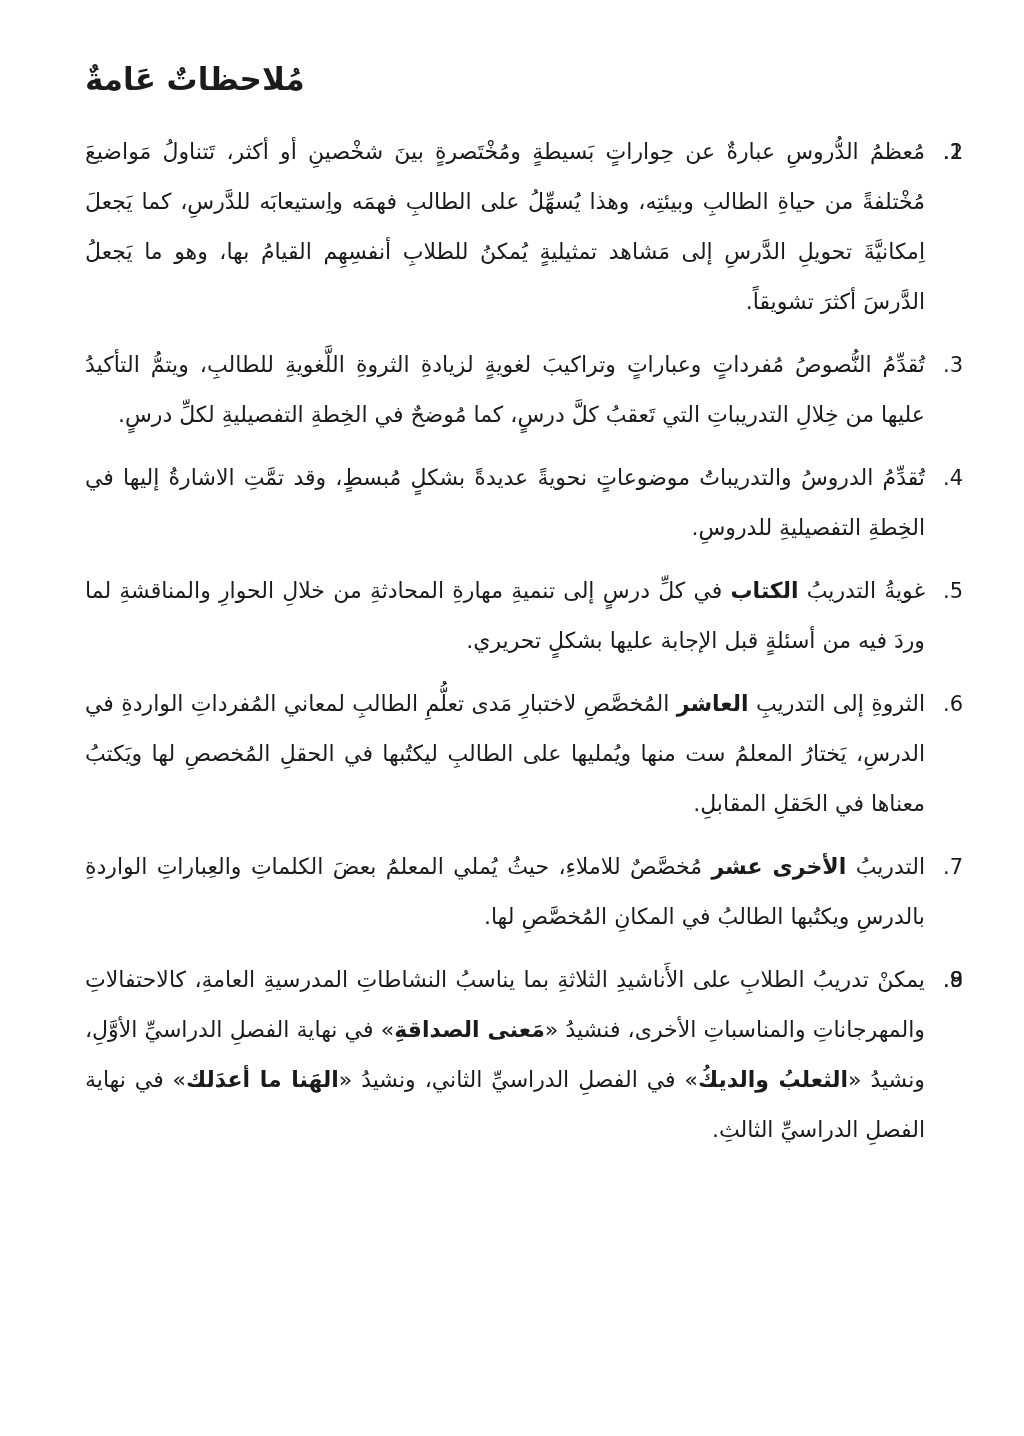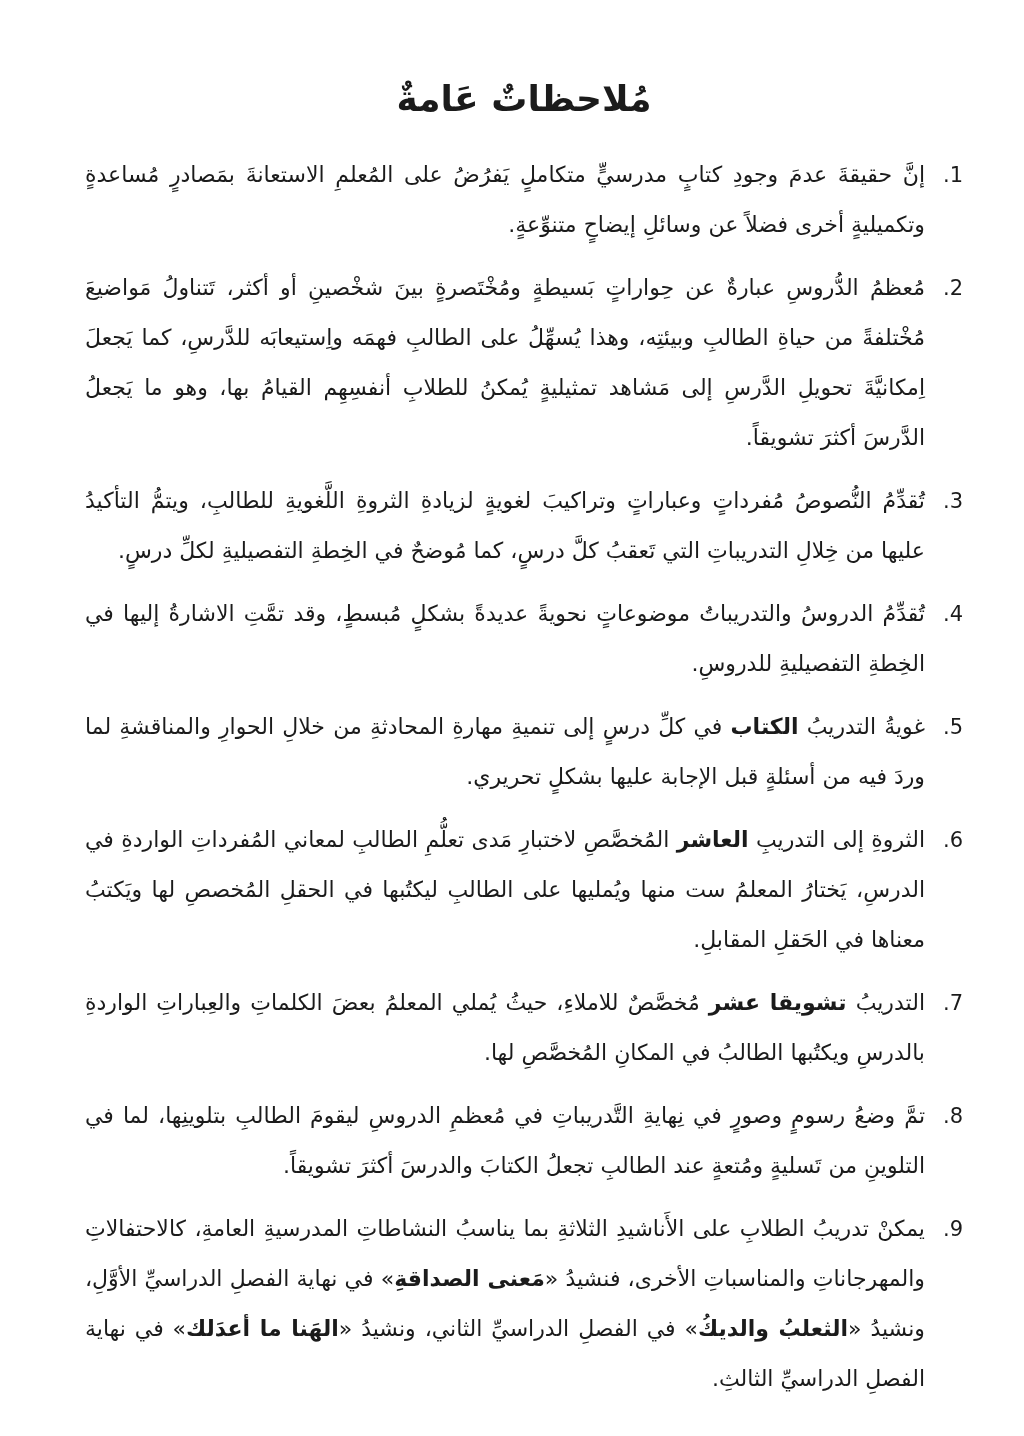--- a/index.html
+++ b/index.html
@@ -16,23 +16,23 @@
   }
   .page {
     box-sizing: border-box;
     width: 1024px;
     height: 1436px;
     padding: 58px 61px 0 85px;
     direction: rtl;
     background: #ffffff;
   }
   .doc-title {
-    margin: 16px 0 26px 0;
-    text-align: center;
-    font-size: 36px;
+    margin: 0 0 26px 0;
+    text-align: left;
+    font-size: 31px;
     font-weight: 700;
     line-height: 1.4;
     letter-spacing: 0;
   }
   .notes-list {
     direction: rtl;
   }
   .note {
     position: relative;
     padding-right: 38px;
@@ -57,23 +57,23 @@
   .b {
     font-weight: 700;
   }
 </style>
 </head>
 <body>
 
 <div class="page">
   <h1 class="doc-title">مُلاحظاتٌ عَامةٌ</h1>
   <div class="notes-list">
-      <div class="note"><span class="num">1.</span><span class="txt"><span>إنَّ حقيقةَ عدمَ وجودِ كتابٍ مدرسيٍّ متكاملٍ يَفرُضُ على المُعلمِ الاستعانةَ بمَصادرٍ مُساعدةٍ وتكميليةٍ أخرى فضلاً عن وسائلِ إيضاحٍ متنوِّعةٍ.</span></span></div>
+      <div class="note"><span class="num">1.</span></div>
       <div class="note"><span class="num">2.</span><span class="txt"><span>مُعظمُ الدُّروسِ عبارةٌ عن حِواراتٍ بَسيطةٍ ومُخْتَصرةٍ بينَ شخْصينِ أو أكثر، تَتناولُ مَواضيعَ مُخْتلفةً من حياةِ الطالبِ وبيئتِه، وهذا يُسهِّلُ على الطالبِ فهمَه واِستيعابَه للدَّرسِ، كما يَجعلَ اِمكانيَّةَ تحويلِ الدَّرسِ إلى مَشاهد تمثيليةٍ يُمكنُ للطلابِ أنفسِهِم القيامُ بها، وهو ما يَجعلُ الدَّرسَ أكثرَ تشويقاً.</span></span></div>
       <div class="note"><span class="num">3.</span><span class="txt"><span>تُقدِّمُ النُّصوصُ مُفرداتٍ وعباراتٍ وتراكيبَ لغويةٍ لزيادةِ الثروةِ اللَّغويةِ للطالبِ، ويتمُّ التأكيدُ عليها من خِلالِ التدريباتِ التي تَعقبُ كلَّ درسٍ، كما مُوضحٌ في الخِطةِ التفصيليةِ لكلِّ درسٍ.</span></span></div>
       <div class="note"><span class="num">4.</span><span class="txt"><span>تُقدِّمُ الدروسُ والتدريباتُ موضوعاتٍ نحويةً عديدةً بشكلٍ مُبسطٍ، وقد تمَّتِ الاشارةُ إليها في الخِطةِ التفصيليةِ للدروسِ.</span></span></div>
       <div class="note"><span class="num">5.</span><span class="txt"><span>غويةُ التدريبُ </span><span class="b">الكتاب</span><span> في كلِّ درسٍ إلى تنميةِ مهارةِ المحادثةِ من خلالِ الحوارِ والمناقشةِ لما وردَ فيه من أسئلةٍ قبل الإجابة عليها بشكلٍ تحريري.</span></span></div>
       <div class="note"><span class="num">6.</span><span class="txt"><span>الثروةِ إلى التدريبِ </span><span class="b">العاشر</span><span> المُخصَّصِ لاختبارِ مَدى تعلُّمِ الطالبِ لمعاني المُفرداتِ الواردةِ في الدرسِ، يَختارُ المعلمُ ست منها ويُمليها على الطالبِ ليكتُبها في الحقلِ المُخصصِ لها ويَكتبُ معناها في الحَقلِ المقابلِ.</span></span></div>
-      <div class="note"><span class="num">7.</span><span class="txt"><span>التدريبُ </span><span class="b">تشويقا عشر</span><span> مُخصَّصٌ للاملاءِ، حيثُ يُملي المعلمُ بعضَ الكلماتِ والعِباراتِ الواردةِ بالدرسِ ويكتُبها الطالبُ في المكانِ المُخصَّصِ لها.</span></span></div>
-      <div class="note"><span class="num">8.</span><span class="txt"><span>تمَّ وضعُ رسومٍ وصورٍ في نِهايةِ التَّدريباتِ في مُعظمِ الدروسِ ليقومَ الطالبِ بتلوينِها، لما في التلوينِ من تَسليةٍ ومُتعةٍ عند الطالبِ تجعلُ الكتابَ والدرسَ أكثرَ تشويقاً.</span></span></div>
+      <div class="note"><span class="num">7.</span><span class="txt"><span>التدريبُ </span><span class="b">الأخرى عشر</span><span> مُخصَّصٌ للاملاءِ، حيثُ يُملي المعلمُ بعضَ الكلماتِ والعِباراتِ الواردةِ بالدرسِ ويكتُبها الطالبُ في المكانِ المُخصَّصِ لها.</span></span></div>
+      <div class="note"><span class="num">8.</span></div>
       <div class="note"><span class="num">9.</span><span class="txt"><span>يمكنْ تدريبُ الطلابِ على الأَناشيدِ الثلاثةِ بما يناسبُ النشاطاتِ المدرسيةِ العامةِ، كالاحتفالاتِ والمهرجاناتِ والمناسباتِ الأخرى، فنشيدُ «</span><span class="b">مَعنى الصداقةِ</span><span>» في نهاية الفصلِ الدراسيِّ الأوَّلِ، ونشيدُ «</span><span class="b">الثعلبُ والديكُ</span><span>» في الفصلِ الدراسيِّ الثاني، ونشيدُ «</span><span class="b">الهَنا ما أعدَلك</span><span>» في نهاية الفصلِ الدراسيِّ الثالثِ.</span></span></div>
     </div>
 </div>
 
 </body></html>

